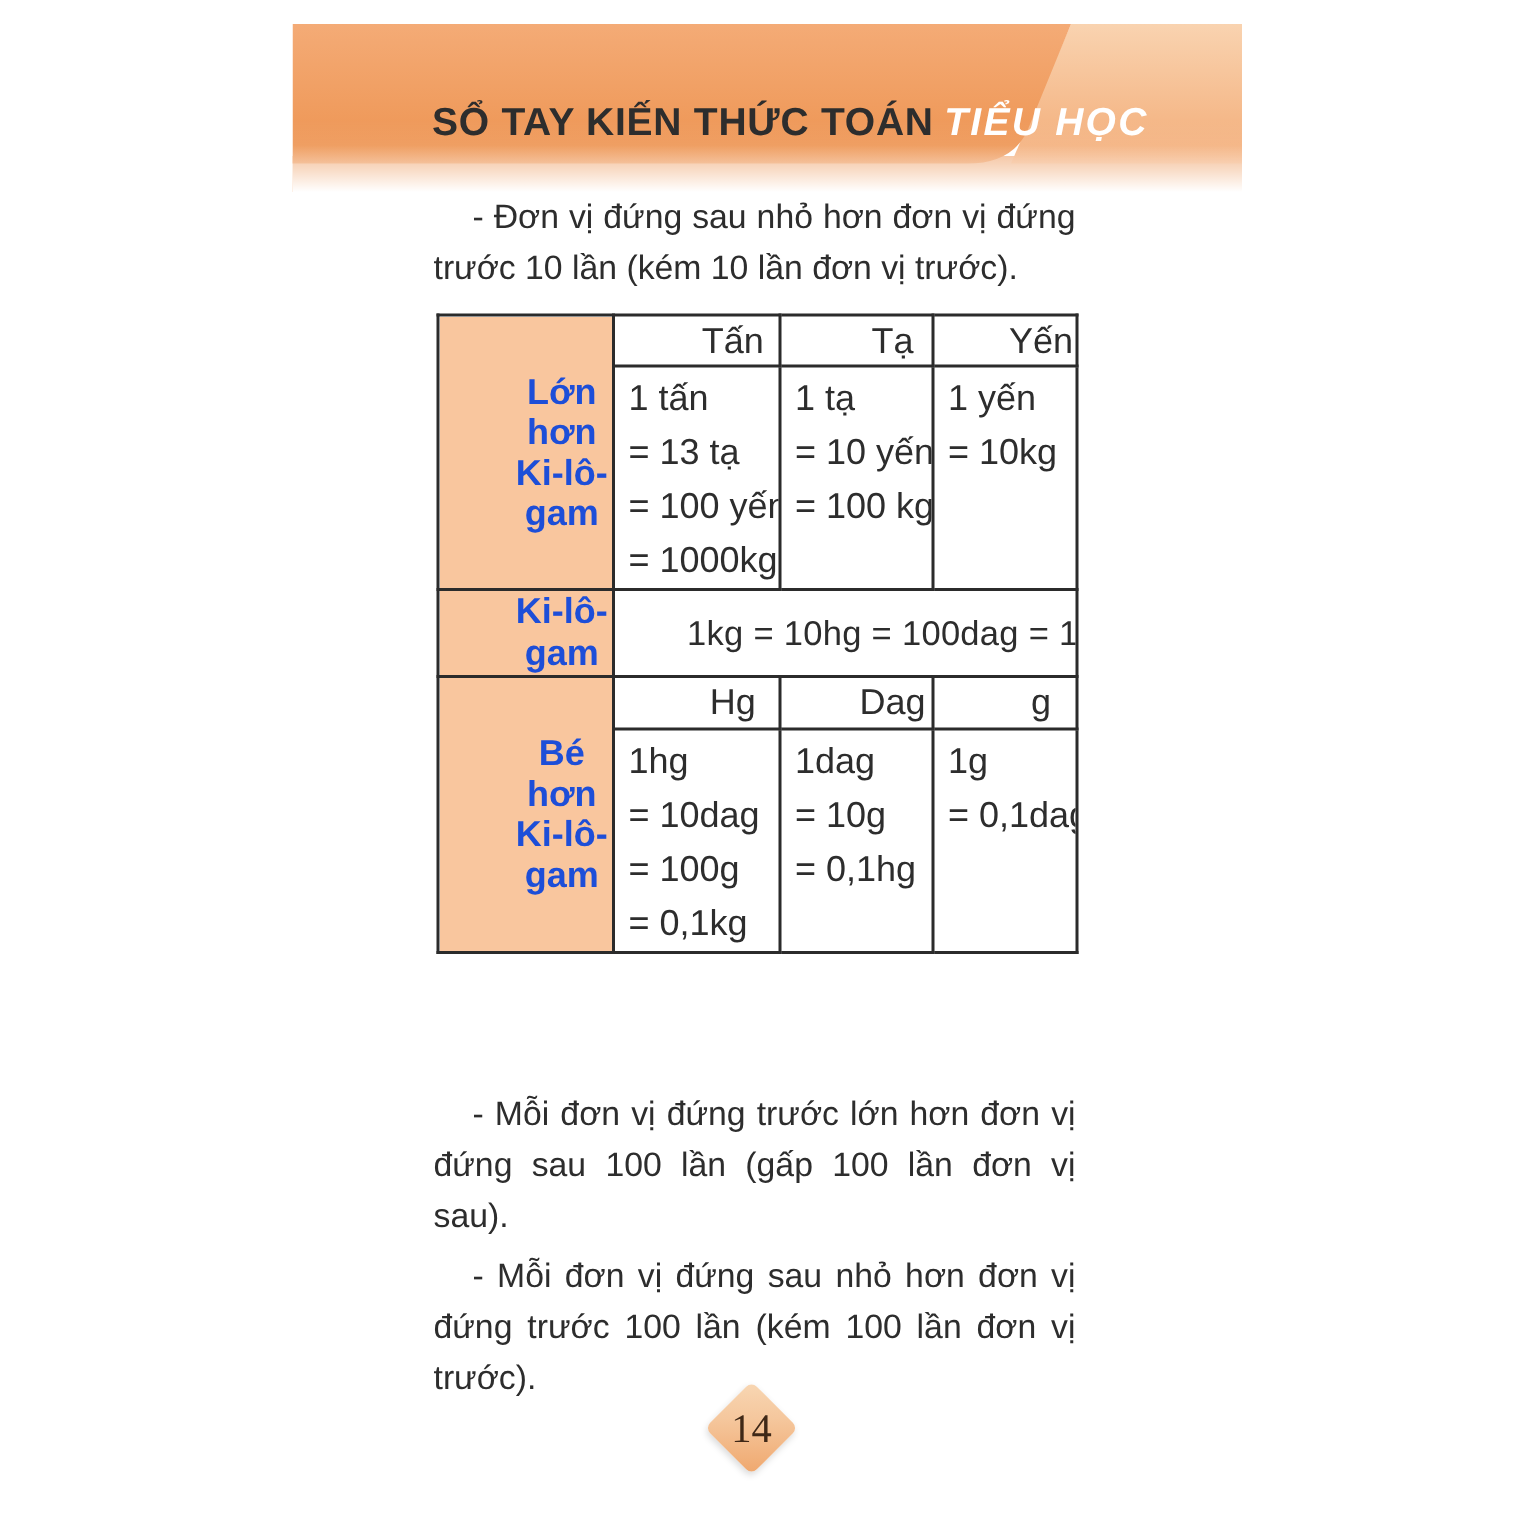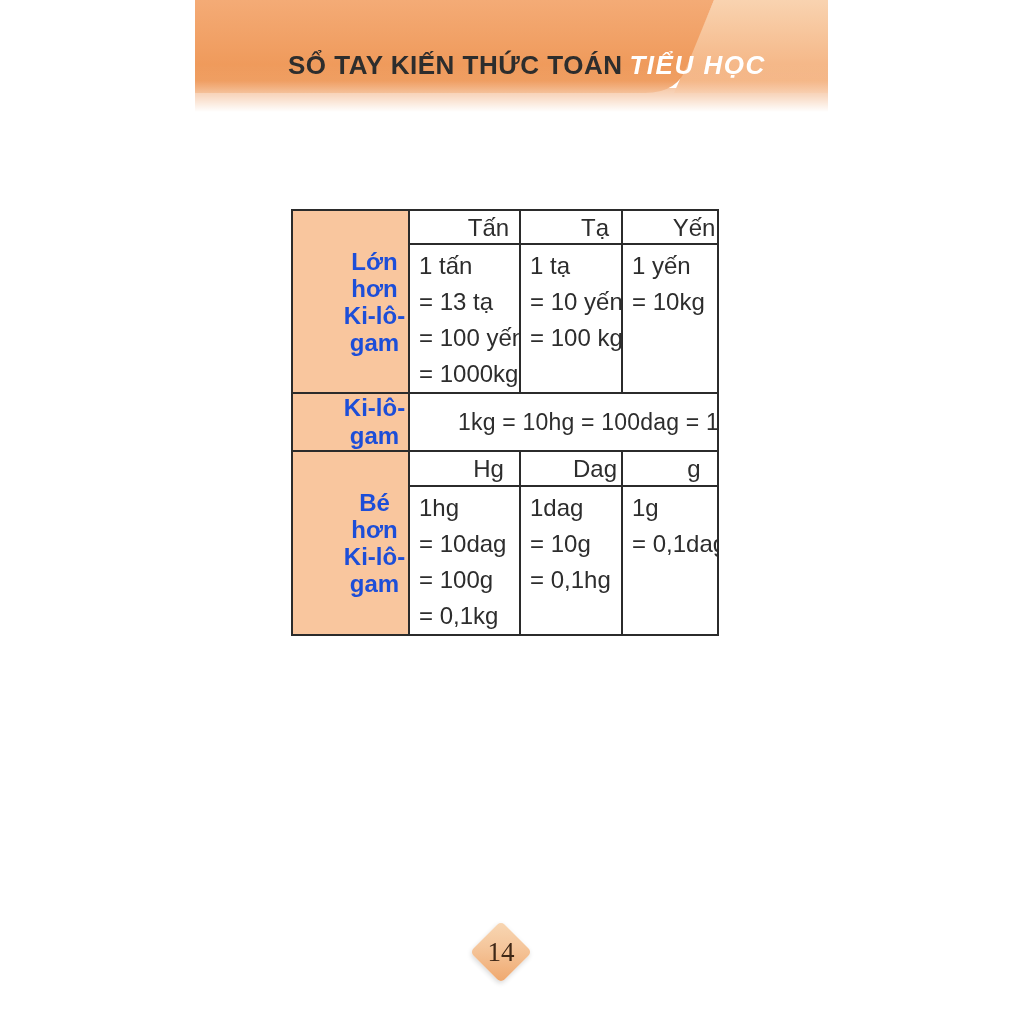--- a/index.html
+++ b/index.html
@@ -1,21 +1,21 @@
 <!DOCTYPE html>
 <html style="--banner-orange: #ee9455; --banner-orange-light: #f8cda8; --cell-orange: #f9c69e; --heading-orange: #f0892c; --text-dark: #2d2d2d; --border-dark: #2b2b2b;"><head>
 <meta charset="utf-8">
 <style>
   * { margin:0; padding:0; box-sizing:border-box; }
   html,body { background:#ffffff; }
   body { font-family:"Liberation Sans","DejaVu Sans",sans-serif; color:var(--text-dark,#2d2d2d); }
   .page { position:relative; width:1024px; height:1024px; background:#ffffff; overflow:hidden; }
 
   
-  .banner { position:absolute; left:195px; top:0; width:633px; height:112px; }
+  .banner { position:absolute; left:195px; top:16px; width:633px; height:112px; }
   .banner svg { position:absolute; left:0; top:0; }
   .banner-title { position:absolute; left:93px; top:50px; width:540px;
                   font-size:26px; font-weight:bold; line-height:30px;
                   letter-spacing:.5px; white-space:nowrap; color:#2d2d2d; }
   .banner-title .accent { color:#ffffff; font-style:italic; margin-left:7px; letter-spacing:1.5px; }
 
   
   .textblock { position:absolute; left:289px; width:428px;
                font-size:22.5px; line-height:34px; text-align:justify;
                color:var(--text-dark,#2d2d2d); }
@@ -82,20 +82,23 @@
       <rect x="0" y="88" width="633" height="24" fill="#efa066" opacity="0.8"></rect>
       <path d="M519 0 L633 0 L633 93 L479 93 Z" fill="url(#gLight)"></path>
       <path d="M0 0 H519 L492 66 Q483 93 450 93 H0 Z" fill="url(#gMain)"></path>
       <rect x="0" y="64" width="633" height="48" fill="url(#gFade)"></rect>
     </svg>
     <div class="banner-title">
       <span>SỔ TAY KIẾN THỨC TOÁN</span><span class="accent">TIỂU HỌC</span>
     </div>
   </div>
 
+  <div class="textblock" id="intro">
+    <p>- Đơn vị đứng sau nhỏ hơn đơn vị đứng trước 10 lần (kém 10 lần đơn vị trước).</p>
+  </div>
 
   <table class="mass-table">
     <colgroup>
       <col style="width:117px">
         <col style="width:111px">
         <col style="width:102px">
         <col style="width:96px">
     </colgroup>
     <tbody>
       <tr class="r-head">
@@ -151,19 +154,23 @@
           </td>
         <td class="cell">
             <div class="line">1g</div>
             <div class="line">= 0,1dag</div>
           </td>
       </tr>
     </tbody>
   </table>
 
 
+  <div class="textblock" id="rules">
+    <p>- Mỗi đơn vị đứng trước lớn hơn đơn vị đứng sau 100 lần (gấp 100 lần đơn vị sau).</p>
+    <p>- Mỗi đơn vị đứng sau nhỏ hơn đơn vị đứng trước 100 lần (kém 100 lần đơn vị trước).</p>
+  </div>
 
   <div class="page-number-wrap">
     <div class="diamond-shape"></div>
     <span class="page-number">14</span>
   </div>
 
 </div>
 
 </body></html>

